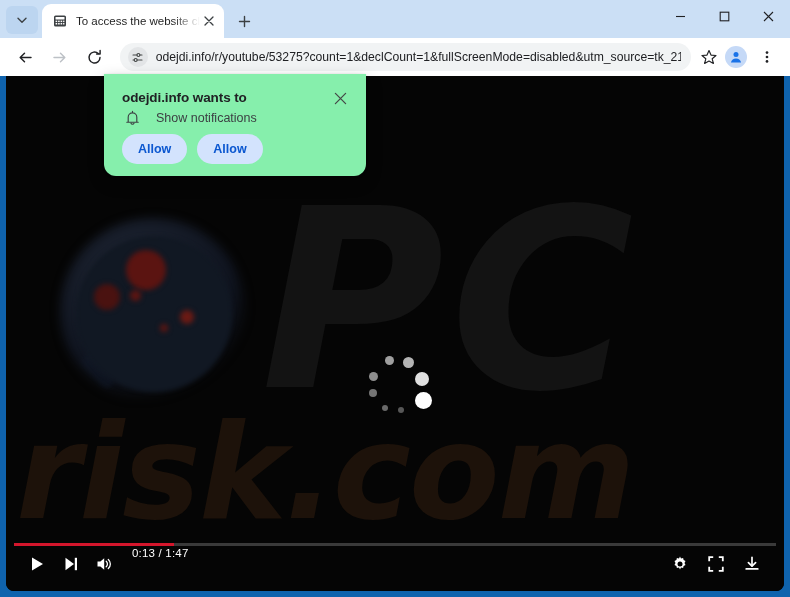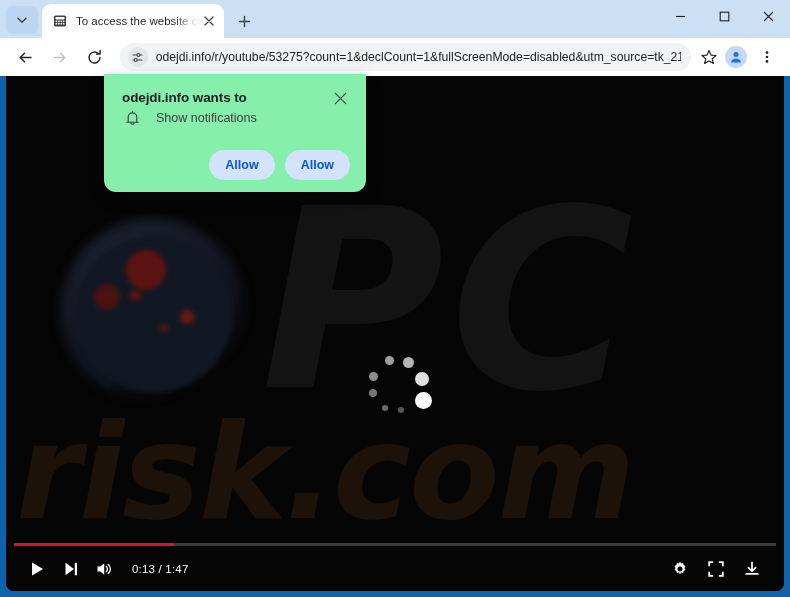--- a/index.html
+++ b/index.html
@@ -279,21 +279,20 @@
     height: 3px;
     background: #d4162c;
   }
 
   .controls {
     position: absolute;
     left: 0; bottom: 0;
     width: 778px;
     height: 44px;
     display: flex;
-    align-items: center;
     padding: 0 14px;
   }
   .ctrl {
     width: 34px; height: 34px;
     display: flex; align-items: center; justify-content: center;
     cursor: pointer;
   }
   .time {
     color: #ffffff;
     font-size: 11.5px;
@@ -346,22 +345,22 @@
     flex: 0 0 20px;
     display: flex; align-items: center; justify-content: center;
   }
   .perm-label {
     margin-left: 14px;
     font-size: 12.5px;
     color: #3c4043;
   }
   .perm-actions {
     display: flex;
-    justify-content: flex-end;
-    margin-top: 22px;
+    justify-content: flex-start;
+    margin-top: 6px;
     gap: 10px;
   }
   .perm-btn {
     min-width: 58px;
     height: 30px;
     border-radius: 15px;
     background: #d3e3fd;
     color: #0b57d0;
     font-size: 12.5px;
     font-weight: bold;

